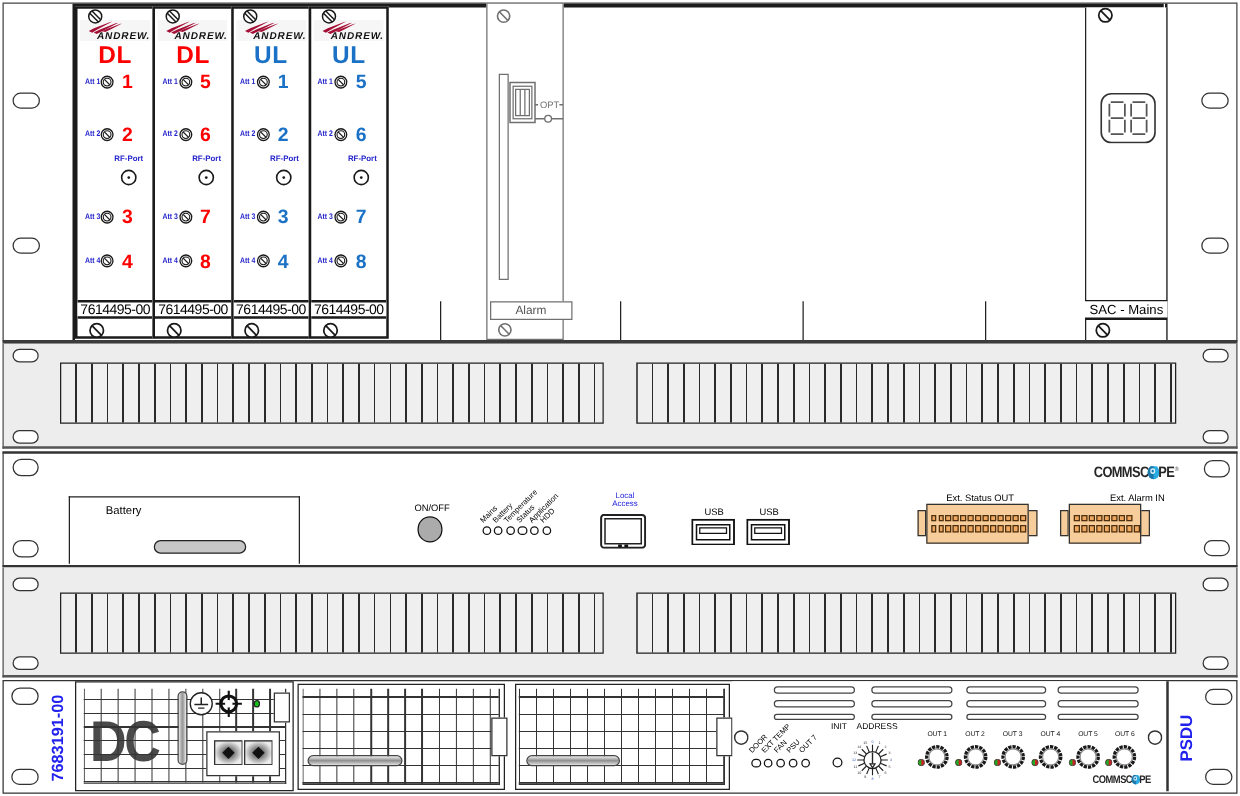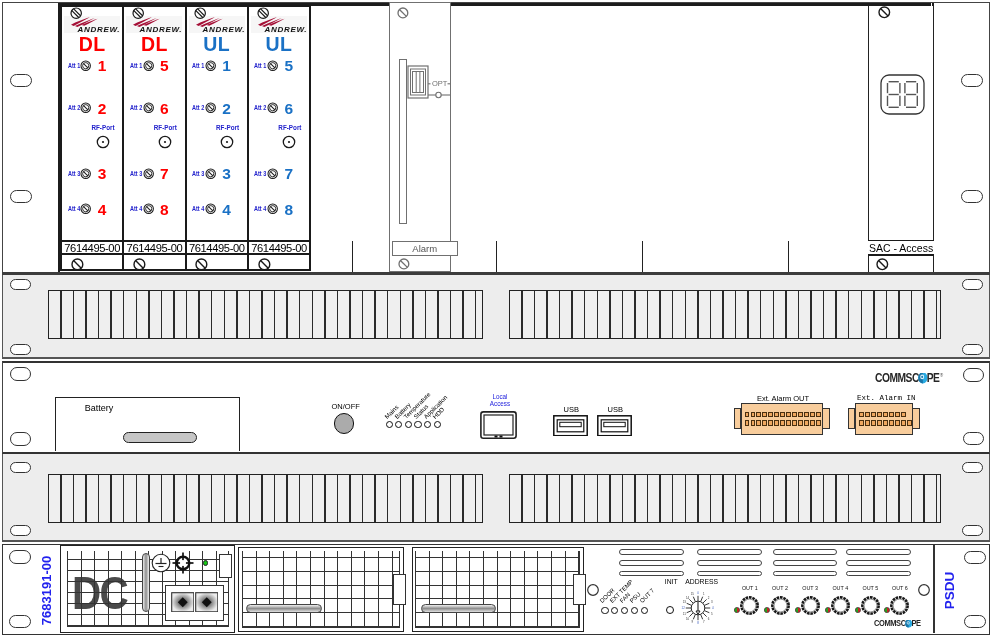--- a/index.html
+++ b/index.html
@@ -280,21 +280,21 @@
     <line x1="19.9" y1="21.8" x2="19.9" y2="32.0" stroke="#555" stroke-width="1.4"></line>
     <line x1="26.0" y1="7.7" x2="36.2" y2="7.7" stroke="#555" stroke-width="1.4"></line>
     <line x1="26.0" y1="20.5" x2="36.2" y2="20.5" stroke="#555" stroke-width="1.4"></line>
     <line x1="26.0" y1="33.3" x2="36.2" y2="33.3" stroke="#555" stroke-width="1.4"></line>
     <line x1="24.9" y1="9.0" x2="24.9" y2="19.2" stroke="#555" stroke-width="1.4"></line>
     <line x1="37.3" y1="9.0" x2="37.3" y2="19.2" stroke="#555" stroke-width="1.4"></line>
     <line x1="24.9" y1="21.8" x2="24.9" y2="32.0" stroke="#555" stroke-width="1.4"></line>
     <line x1="37.3" y1="21.8" x2="37.3" y2="32.0" stroke="#555" stroke-width="1.4"></line>
   </svg>
 <div class="a" style="left:868px;top:240.3px;width:66.2px;height:15.4px;background:#fff;border-top:1.6px solid #1a1a1a;border-bottom:2px solid #1a1a1a;"></div>
-<div class="t" style="left:868px;top:242.3px;width:66.2px;text-align:center;font-size:10.5px;color:#000;">SAC - Access</div>
+<div class="t" style="left:868px;top:242.3px;width:66.2px;text-align:center;font-size:10.5px;color:#000;">SAC - Mains</div>
 <svg class="a" style="left:875.3000000000001px;top:257.2px;" width="14.6" height="14.6" viewBox="0 0 14.6 14.6">
     <circle cx="7.3" cy="7.3" r="5.3" fill="#fff" stroke="#1a1a1a" stroke-width="1.4"></circle>
     <line x1="3.5523700000000002" y1="3.5523700000000002" x2="11.04763" y2="11.04763" stroke="#1a1a1a" stroke-width="1.4"></line>
   </svg>
 <div class="a" style="left:2px;top:274.8px;width:988px;height:84.6px;background:#ededed;border-bottom:2px solid #555;border-left:1px solid #555;border-right:1px solid #555;"></div>
 <div class="a" style="left:48px;top:290px;width:434.5px;height:49px;border:1.2px solid #222;background:repeating-linear-gradient(90deg,#efefef 0px,#efefef 11.2px,#2a2a2a 11.2px,#2a2a2a 12.57px);"></div>
 <div class="a" style="left:508.5px;top:290px;width:432.5px;height:49px;border:1.2px solid #222;background:repeating-linear-gradient(90deg,#efefef 0px,#efefef 11.2px,#2a2a2a 11.2px,#2a2a2a 12.57px);"></div>
 <div class="oval" style="left:10px;top:278.5px;width:21px;height:11px;"></div>
 <div class="oval" style="left:962px;top:278.5px;width:21px;height:11px;"></div>
 <div class="oval" style="left:10px;top:343.5px;width:21px;height:11px;"></div>
@@ -333,21 +333,21 @@
     <rect x="0.8" y="0.8" width="33.4" height="19.9" fill="#fff" stroke="#111" stroke-width="1.5"></rect>
     <rect x="4.2" y="4.8" width="26.6" height="12" fill="#fff" stroke="#111" stroke-width="1.2"></rect>
     <rect x="6.8" y="7.3" width="21.4" height="4.4" fill="#fff" stroke="#111" stroke-width="1"></rect>
   </svg>
 <div class="t" style="left:607.5px;top:404.8px;font-size:7.5px;color:#000;">USB</div>
 <svg class="a" style="left:596.5px;top:414.5px;" width="35" height="21.5" viewBox="0 0 35 21.5">
     <rect x="0.8" y="0.8" width="33.4" height="19.9" fill="#fff" stroke="#111" stroke-width="1.5"></rect>
     <rect x="4.2" y="4.8" width="26.6" height="12" fill="#fff" stroke="#111" stroke-width="1.2"></rect>
     <rect x="6.8" y="7.3" width="21.4" height="4.4" fill="#fff" stroke="#111" stroke-width="1"></rect>
   </svg>
-<div class="t" style="left:757px;top:393.6px;font-size:7.5px;color:#000;">Ext. Alarm OUT</div>
+<div class="t" style="left:757px;top:393.6px;font-size:7.5px;color:#000;">Ext. Status OUT</div>
 <div class="a" style="left:733.6px;top:408.1px;width:7.5px;height:20.6px;background:#f8cd9c;border:1.2px solid #333;"></div>
 <div class="a" style="left:822.4px;top:408.1px;width:7.5px;height:20.6px;background:#f8cd9c;border:1.2px solid #333;"></div>
 <div class="a" style="left:740.6px;top:402.6px;width:82.29999999999995px;height:32.2px;background:#f8cd9c;border:1.4px solid #333;"></div>
 <div class="a" style="left:744.6px;top:411.6px;width:4.9px;height:5.9px;background:#f0a860;border:1px solid #4a3010;"></div>
 <div class="a" style="left:750.52px;top:411.6px;width:4.9px;height:5.9px;background:#f0a860;border:1px solid #4a3010;"></div>
 <div class="a" style="left:756.44px;top:411.6px;width:4.9px;height:5.9px;background:#f0a860;border:1px solid #4a3010;"></div>
 <div class="a" style="left:762.36px;top:411.6px;width:4.9px;height:5.9px;background:#f0a860;border:1px solid #4a3010;"></div>
 <div class="a" style="left:768.28px;top:411.6px;width:4.9px;height:5.9px;background:#f0a860;border:1px solid #4a3010;"></div>
 <div class="a" style="left:774.2px;top:411.6px;width:4.9px;height:5.9px;background:#f0a860;border:1px solid #4a3010;"></div>
 <div class="a" style="left:780.12px;top:411.6px;width:4.9px;height:5.9px;background:#f0a860;border:1px solid #4a3010;"></div>
@@ -363,21 +363,21 @@
 <div class="a" style="left:762.36px;top:420.40000000000003px;width:4.9px;height:5.9px;background:#f0a860;border:1px solid #4a3010;"></div>
 <div class="a" style="left:768.28px;top:420.40000000000003px;width:4.9px;height:5.9px;background:#f0a860;border:1px solid #4a3010;"></div>
 <div class="a" style="left:774.2px;top:420.40000000000003px;width:4.9px;height:5.9px;background:#f0a860;border:1px solid #4a3010;"></div>
 <div class="a" style="left:780.12px;top:420.40000000000003px;width:4.9px;height:5.9px;background:#f0a860;border:1px solid #4a3010;"></div>
 <div class="a" style="left:786.04px;top:420.40000000000003px;width:4.9px;height:5.9px;background:#f0a860;border:1px solid #4a3010;"></div>
 <div class="a" style="left:791.96px;top:420.40000000000003px;width:4.9px;height:5.9px;background:#f0a860;border:1px solid #4a3010;"></div>
 <div class="a" style="left:797.88px;top:420.40000000000003px;width:4.9px;height:5.9px;background:#f0a860;border:1px solid #4a3010;"></div>
 <div class="a" style="left:803.8000000000001px;top:420.40000000000003px;width:4.9px;height:5.9px;background:#f0a860;border:1px solid #4a3010;"></div>
 <div class="a" style="left:809.72px;top:420.40000000000003px;width:4.9px;height:5.9px;background:#f0a860;border:1px solid #4a3010;"></div>
 <div class="a" style="left:815.64px;top:420.40000000000003px;width:4.9px;height:5.9px;background:#f0a860;border:1px solid #4a3010;"></div>
-<div class="t" style="left:857px;top:393.6px;font-size:7.5px;color:#000;font-family:Liberation Mono, monospace;">Ext. Alarm IN</div>
+<div class="t" style="left:888px;top:393.6px;font-size:7.5px;color:#000;">Ext. Alarm IN</div>
 <div class="a" style="left:847.8px;top:408.1px;width:7.5px;height:20.6px;background:#f8cd9c;border:1.2px solid #333;"></div>
 <div class="a" style="left:912.4px;top:408.1px;width:7.5px;height:20.6px;background:#f8cd9c;border:1.2px solid #333;"></div>
 <div class="a" style="left:854.8px;top:402.6px;width:58.10000000000002px;height:32.2px;background:#f8cd9c;border:1.4px solid #333;"></div>
 <div class="a" style="left:859.3px;top:411.6px;width:4.9px;height:5.9px;background:#f0a860;border:1px solid #4a3010;"></div>
 <div class="a" style="left:865.3px;top:411.6px;width:4.9px;height:5.9px;background:#f0a860;border:1px solid #4a3010;"></div>
 <div class="a" style="left:871.3px;top:411.6px;width:4.9px;height:5.9px;background:#f0a860;border:1px solid #4a3010;"></div>
 <div class="a" style="left:877.3px;top:411.6px;width:4.9px;height:5.9px;background:#f0a860;border:1px solid #4a3010;"></div>
 <div class="a" style="left:883.3px;top:411.6px;width:4.9px;height:5.9px;background:#f0a860;border:1px solid #4a3010;"></div>
 <div class="a" style="left:889.3px;top:411.6px;width:4.9px;height:5.9px;background:#f0a860;border:1px solid #4a3010;"></div>
 <div class="a" style="left:895.3px;top:411.6px;width:4.9px;height:5.9px;background:#f0a860;border:1px solid #4a3010;"></div>

